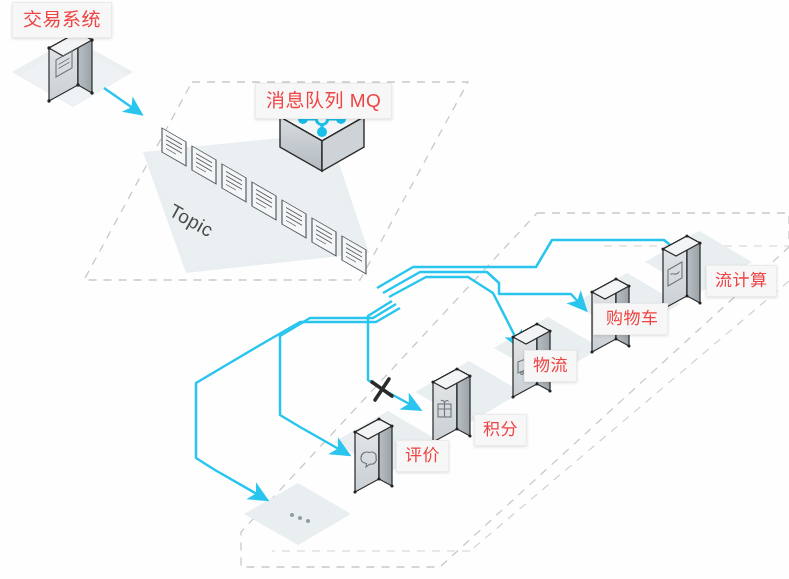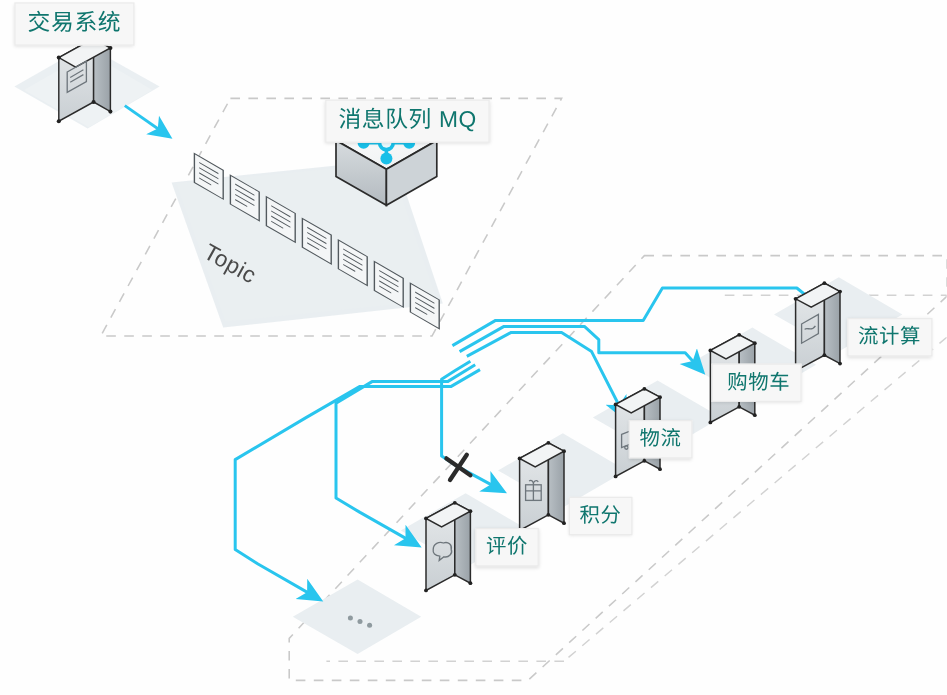--- a/index.html
+++ b/index.html
@@ -21,21 +21,21 @@
   #diagram-svg {
     position: absolute;
     left: 0;
     top: 0;
     width: 789px;
     height: 579px;
   }
   .label-chip {
     position: absolute;
     background: #f7f7f7;
-    color: #0f766e;
+    color: #ef4444;
     border: 1px solid #ebebeb;
     box-shadow: 0 1px 3px rgba(0,0,0,0.13);
     white-space: nowrap;
     line-height: 1;
     font-family: "Liberation Sans", "DejaVu Sans", sans-serif;
   }
   .chip-cn {
     font-size: 17px;
     padding: 6px 8px 7px 8px;
     letter-spacing: 0.5px;
@@ -291,21 +291,21 @@
           <circle cx="392" cy="426" r="1.6"></circle>
           <circle cx="355" cy="492" r="1.6"></circle>
           <circle cx="379" cy="479" r="1.6"></circle>
           <circle cx="392" cy="486" r="1.6"></circle>
         </g>
     </g>
   </svg>
 
   <div class="label-chip chip-big" style="left:12px; top:2px;">交易系统</div>
 
-  <div class="label-chip chip-big" style="left:271px; top:83px;">消息队列 MQ</div>
+  <div class="label-chip chip-big" style="left:255px; top:83px;">消息队列 MQ</div>
 
   <div class="topic-text" style="left:176px; top:200px; transform: rotate(29deg);">Topic</div>
 
   <div class="label-chip chip-cn" style="left:706px; top:265px;text-align:right;">流计算</div>
 
   <div class="label-chip chip-cn" style="left:593px; top:303px;padding-left:12px;">购物车</div>
 
   <div class="label-chip chip-cn" style="left:524px; top:350px;">物流</div>
 
   <div class="label-chip chip-cn" style="left:474px; top:390px;margin-top:24px;">积分</div>

